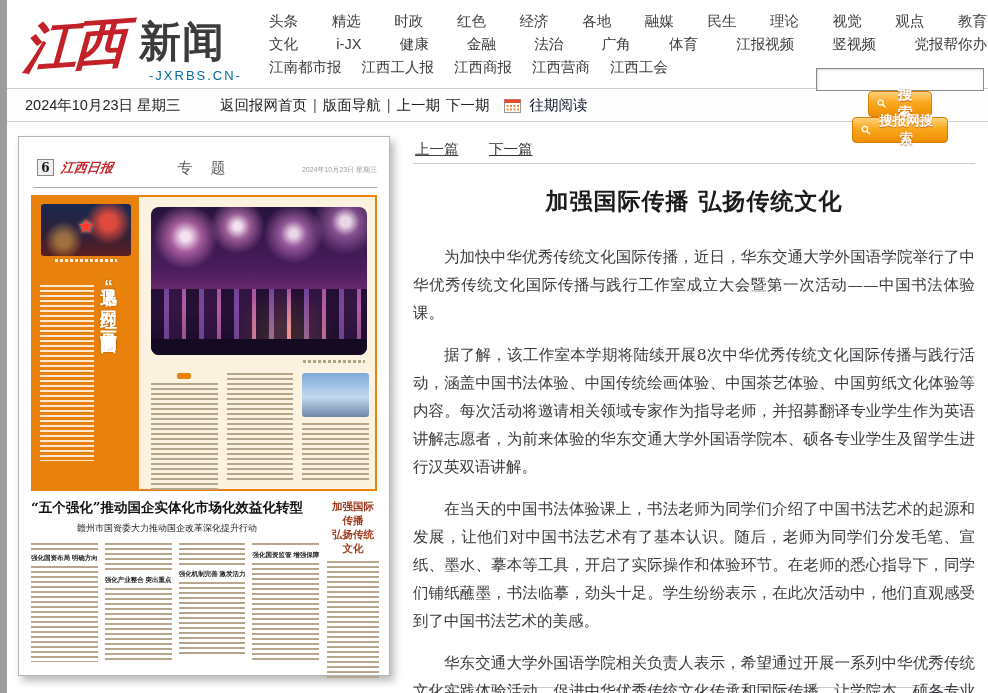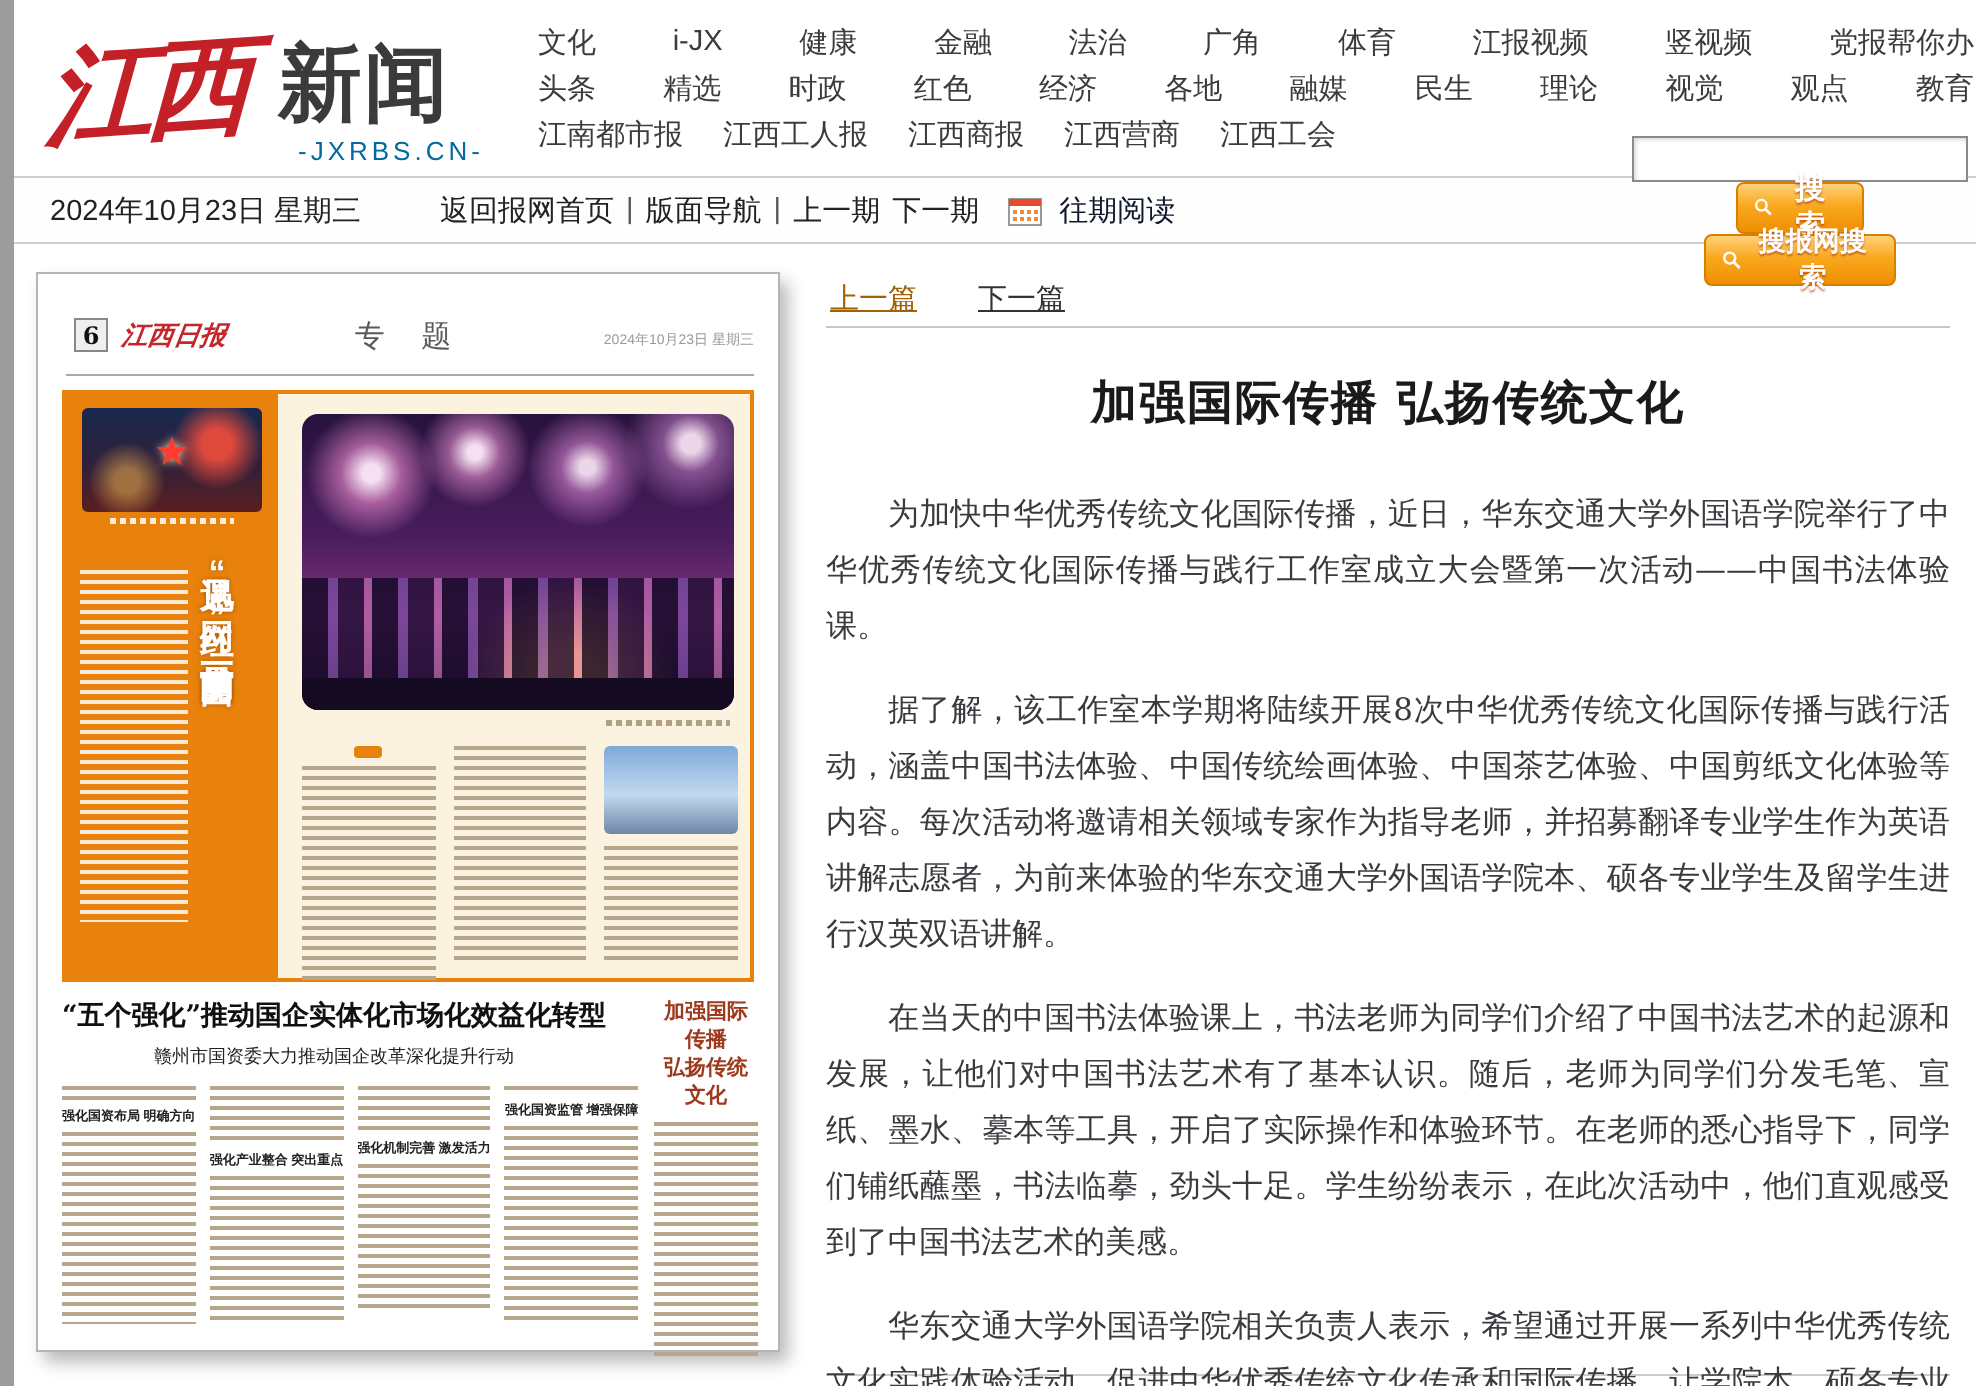--- a/index.html
+++ b/index.html
@@ -130,21 +130,21 @@
   .np-colhead { font-size:6.5px; font-weight:700; color:#222; margin:3px 0; white-space:nowrap; overflow:hidden; }
   .np-bright { width:68px; }
   .np-rtitle { font-size:10.5px; font-weight:900; color:#9e3a1e; text-align:center; line-height:14px;
     font-family:"DejaVu Serif",serif; margin-bottom:6px; }
   .h118 { height:118px; } .h8 { height:8px; } .h30 { height:30px; } .h24 { height:24px; } .h5 { height:5px; }
   .h96 { height:96px; } .h72 { height:72px; } .h100 { height:100px; }
 
   
   .article { position:absolute; left:413px; top:137px; width:562px; height:551px; border-bottom:1px solid #ccc; }
   .art-toolbar { position:relative; height:26px; font-size:14.5px; color:#333; }
-  .art-prev { position:absolute; left:2px; top:3px; text-decoration:underline; cursor:pointer; color:#a16207; }
+  .art-prev { position:absolute; left:2px; top:3px; text-decoration:underline; cursor:pointer; color:#404040; }
   .art-next { position:absolute; left:76px; top:3px; text-decoration:underline; cursor:pointer; color:#333; }
   .art-controls { position:absolute; right:2px; top:3px; display:flex; align-items:center; gap:8px; }
   .ctrl { display:flex; align-items:center; gap:1px; cursor:pointer; color:#333; }
   .ctrl .glyph { font-size:17px; line-height:17px; color:#111; }
   .speaker-svg { width:15px; height:14px; margin-left:1px; }
   .art-sep { border-top:1px solid #c9c9c9; }
   .art-title { margin-top:22px; text-align:center; font-size:23px; font-weight:700; color:#1a1a1a;
     font-family:"DejaVu Serif","Liberation Serif",serif; letter-spacing:1px; }
   .art-body { margin-top:26px; font-size:15.5px; line-height:28px; color:#3a3a3f; text-align:justify;
     font-family:"DejaVu Serif","Liberation Serif",serif; }
@@ -156,44 +156,44 @@
 <div class="edge-strip"></div>
 
 <div class="header">
   <div class="logo">
     <span class="logo-cn">江西</span>
     <span class="logo-news">新闻</span>
     <span class="logo-domain">-JXRBS.CN-</span>
   </div>
   <div class="nav">
     <div class="nav-row">
-        <span class="nav-link">文化</span>
-        <span class="nav-link">i-JX</span>
-        <span class="nav-link">健康</span>
-        <span class="nav-link">金融</span>
-        <span class="nav-link">法治</span>
-        <span class="nav-link">广角</span>
-        <span class="nav-link">体育</span>
-        <span class="nav-link">江报视频</span>
-        <span class="nav-link">竖视频</span>
-        <span class="nav-link">党报帮你办</span>
-      </div>
-    <div class="nav-row">
         <span class="nav-link">头条</span>
         <span class="nav-link">精选</span>
         <span class="nav-link">时政</span>
         <span class="nav-link">红色</span>
         <span class="nav-link">经济</span>
         <span class="nav-link">各地</span>
         <span class="nav-link">融媒</span>
         <span class="nav-link">民生</span>
         <span class="nav-link">理论</span>
         <span class="nav-link">视觉</span>
         <span class="nav-link">观点</span>
         <span class="nav-link">教育</span>
+      </div>
+    <div class="nav-row">
+        <span class="nav-link">文化</span>
+        <span class="nav-link">i-JX</span>
+        <span class="nav-link">健康</span>
+        <span class="nav-link">金融</span>
+        <span class="nav-link">法治</span>
+        <span class="nav-link">广角</span>
+        <span class="nav-link">体育</span>
+        <span class="nav-link">江报视频</span>
+        <span class="nav-link">竖视频</span>
+        <span class="nav-link">党报帮你办</span>
       </div>
     <div class="nav-row nav-row3">
         <span class="nav-link">江南都市报</span>
         <span class="nav-link">江西工人报</span>
         <span class="nav-link">江西商报</span>
         <span class="nav-link">江西营商</span>
         <span class="nav-link">江西工会</span>
       </div>
   </div>
 </div>

